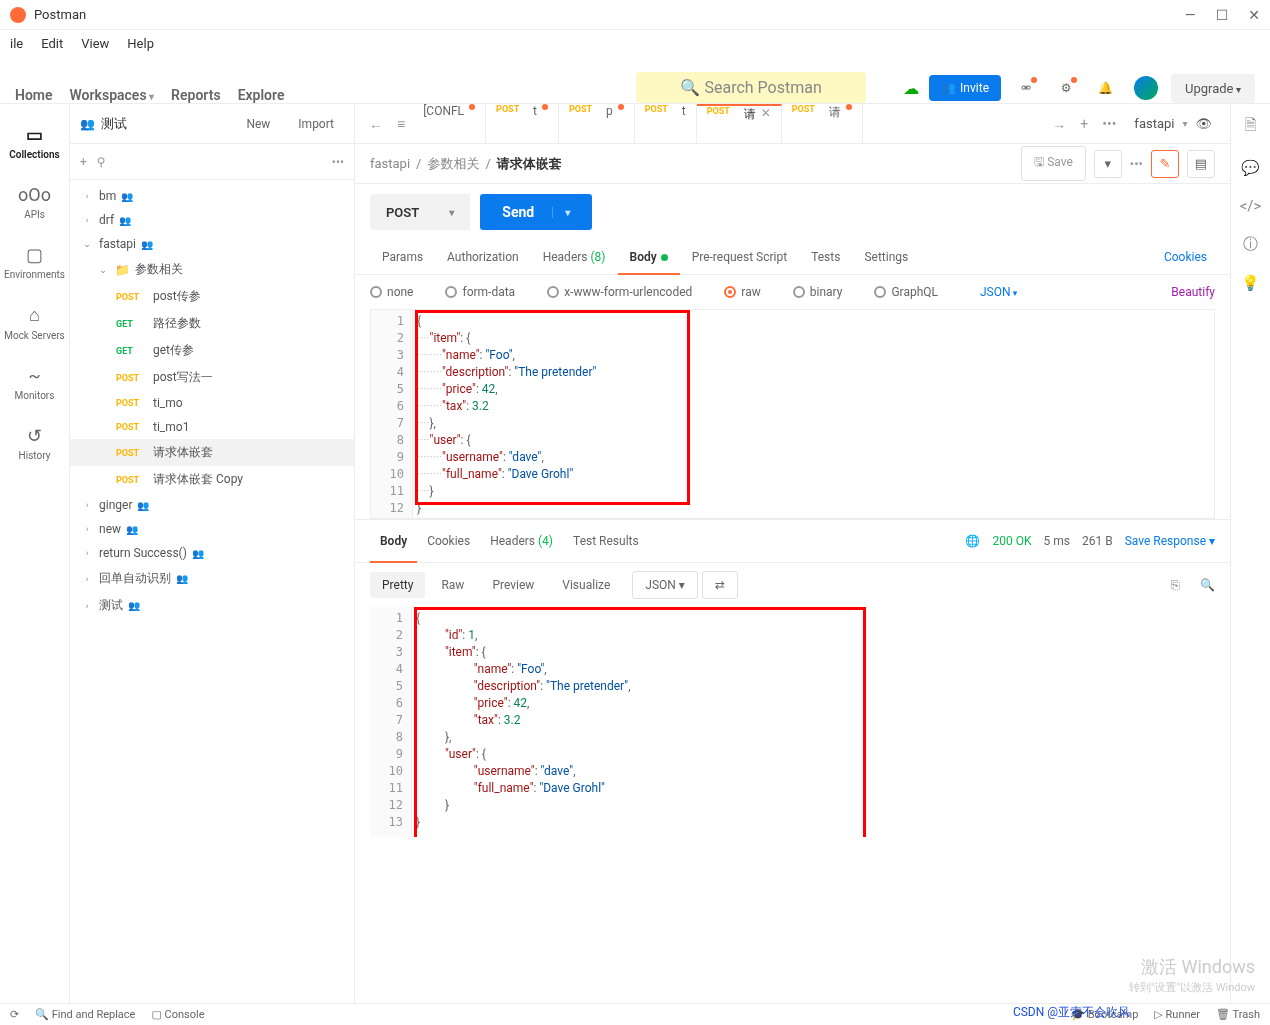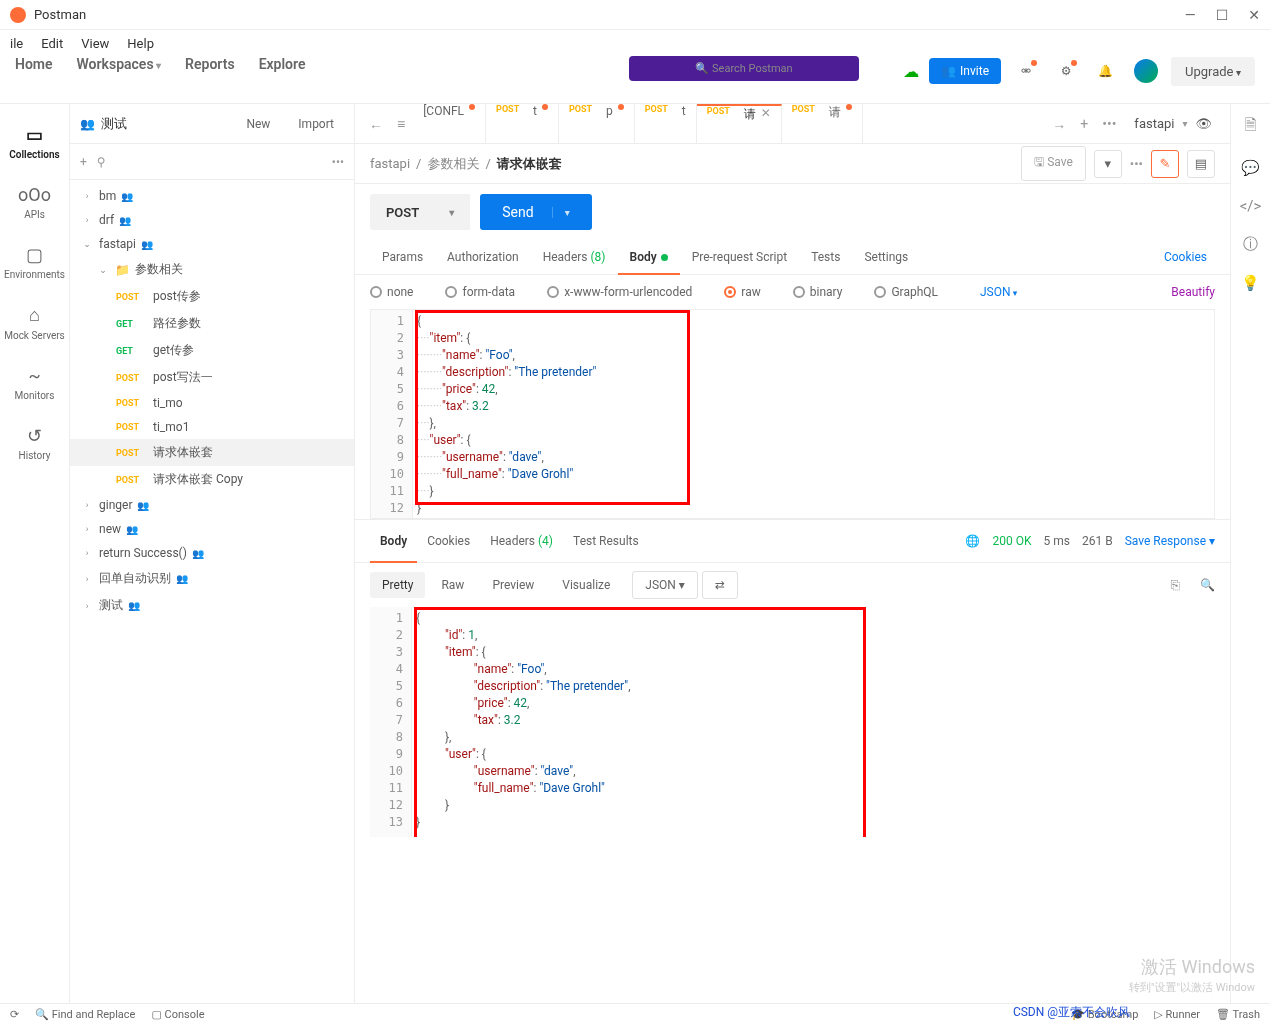--- a/index.html
+++ b/index.html
@@ -2,24 +2,24 @@
 <html><head>
 <meta charset="utf-8">
 <style>
 *{box-sizing:border-box;margin:0;padding:0;font-family:-apple-system,BlinkMacSystemFont,"Segoe UI",Roboto,sans-serif}
 body{font-size:12px;color:#212121;background:#fff;overflow:hidden}
 .titlebar{height:30px;display:flex;align-items:center;padding:0 10px;border-bottom:1px solid #ededed}
 .titlebar .logo{width:16px;height:16px;background:#ff6c37;border-radius:50%;margin-right:8px}
 .titlebar .title{font-size:13px;color:#333}
 .titlebar .win-controls{margin-left:auto;display:flex;gap:20px;font-size:14px;color:#666}
 .menubar{height:26px;display:flex;align-items:center;gap:18px;padding:0 10px;color:#333;font-size:13px}
-.topbar{height:48px;display:flex;align-items:flex-start;padding:0 15px;border-bottom:1px solid #ededed;gap:24px}
+.topbar{height:48px;display:flex;align-items:flex-end;padding:0 15px;border-bottom:1px solid #ededed;gap:17px}
 .topbar .nav-item{font-weight:600;font-size:14px;color:#666}
 .topbar .nav-item.dd::after{content:" ▾";font-size:10px;color:#999}
-.search-box{margin-left:auto;background:#4c1d95;border-radius:4px;padding:6px 30px;color:#888;font-size:11px;width:230px;text-align:center}
+.search-box{margin-left:auto;background:#fef9c3;border-radius:4px;padding:6px 30px;color:#888;font-size:16px;width:230px;text-align:center}
 .topbar .actions{display:flex;align-items:center;gap:10px;margin-left:20px}
 .btn-invite{background:#097bed;color:#fff;padding:6px 12px;border-radius:4px;font-size:12px;display:flex;align-items:center;gap:4px}
 .icon-btn{width:30px;height:30px;display:flex;align-items:center;justify-content:center;color:#666;position:relative}
 .icon-btn .dot{position:absolute;top:4px;right:4px;width:6px;height:6px;background:#ff6c37;border-radius:50%}
 .upgrade-btn{background:#f2f2f2;padding:7px 14px;border-radius:3px;color:#555;font-size:13px}
 .upgrade-btn::after{content:" ▾";font-size:10px}
 .cloud-icon{color:#0a0;font-size:16px}
 .main{display:flex;height:calc(100vh - 104px - 22px)}
 .iconrail{width:70px;border-right:1px solid #ededed;display:flex;flex-direction:column;align-items:center;padding-top:8px}
 .iconrail .ritem{display:flex;flex-direction:column;align-items:center;padding:12px 4px;width:100%;color:#666;font-size:10px;gap:4px}
@@ -56,21 +56,21 @@
 .crumbs .last{color:#333;font-weight:600}
 .crumbs .right{margin-left:auto;display:flex;gap:8px;align-items:center}
 .save-btn{padding:6px 12px;color:#999;border:1px solid #e0e0e0;border-radius:3px;font-size:12px}
 .mini-btn{width:28px;height:28px;border:1px solid #e0e0e0;border-radius:3px;display:flex;align-items:center;justify-content:center;color:#666}
 .mini-btn.orange{border-color:#ff6c37;color:#ff6c37}
 .urlbar{display:flex;padding:10px 15px;gap:0}
 .method-select{background:#f2f2f2;padding:10px 16px;border-radius:3px 0 0 3px;font-weight:600;font-size:13px;color:#333;display:flex;align-items:center;gap:30px}
 .method-select::after{content:"▾";font-size:10px;color:#888}
 .url-input{flex:1;background:#f2f2f2;padding:10px 12px;font-size:13px;color:#333;border-left:1px solid #e0e0e0}
 .url-input .cursor-box{display:inline-block;border:2px solid red;padding:0 3px;height:18px;vertical-align:middle}
-.send-btn{background:#097bed;color:#fff;padding:10px 22px;border-radius:3px;font-weight:400;font-size:14px;margin-left:10px;display:flex;align-items:center;gap:18px}
+.send-btn{background:#097bed;color:#fff;padding:10px 22px;border-radius:3px;font-weight:700;font-size:14px;margin-left:10px;display:flex;align-items:center;gap:18px}
 .send-btn::after{content:"▾";font-size:10px;opacity:.8;border-left:1px solid rgba(255,255,255,.3);padding-left:12px}
 .reqtabs{display:flex;padding:0 15px;border-bottom:1px solid #ededed;font-size:12px}
 .reqtab{padding:10px 12px;color:#666;position:relative}
 .reqtab.active{color:#333;font-weight:600}
 .reqtab.active::after{content:"";position:absolute;bottom:-1px;left:0;right:0;height:2px;background:#ff6c37}
 .reqtab .count{color:#0cbb52}
 .reqtab .gdot{display:inline-block;width:7px;height:7px;background:#0cbb52;border-radius:50%;margin-left:4px;vertical-align:middle}
 .reqtabs .spacer{flex:1}
 .reqtabs .link{color:#097bed;padding:10px 8px}
 .bodytype{display:flex;padding:10px 15px;gap:32px;font-size:12px;color:#666;align-items:center;border-bottom:0}

